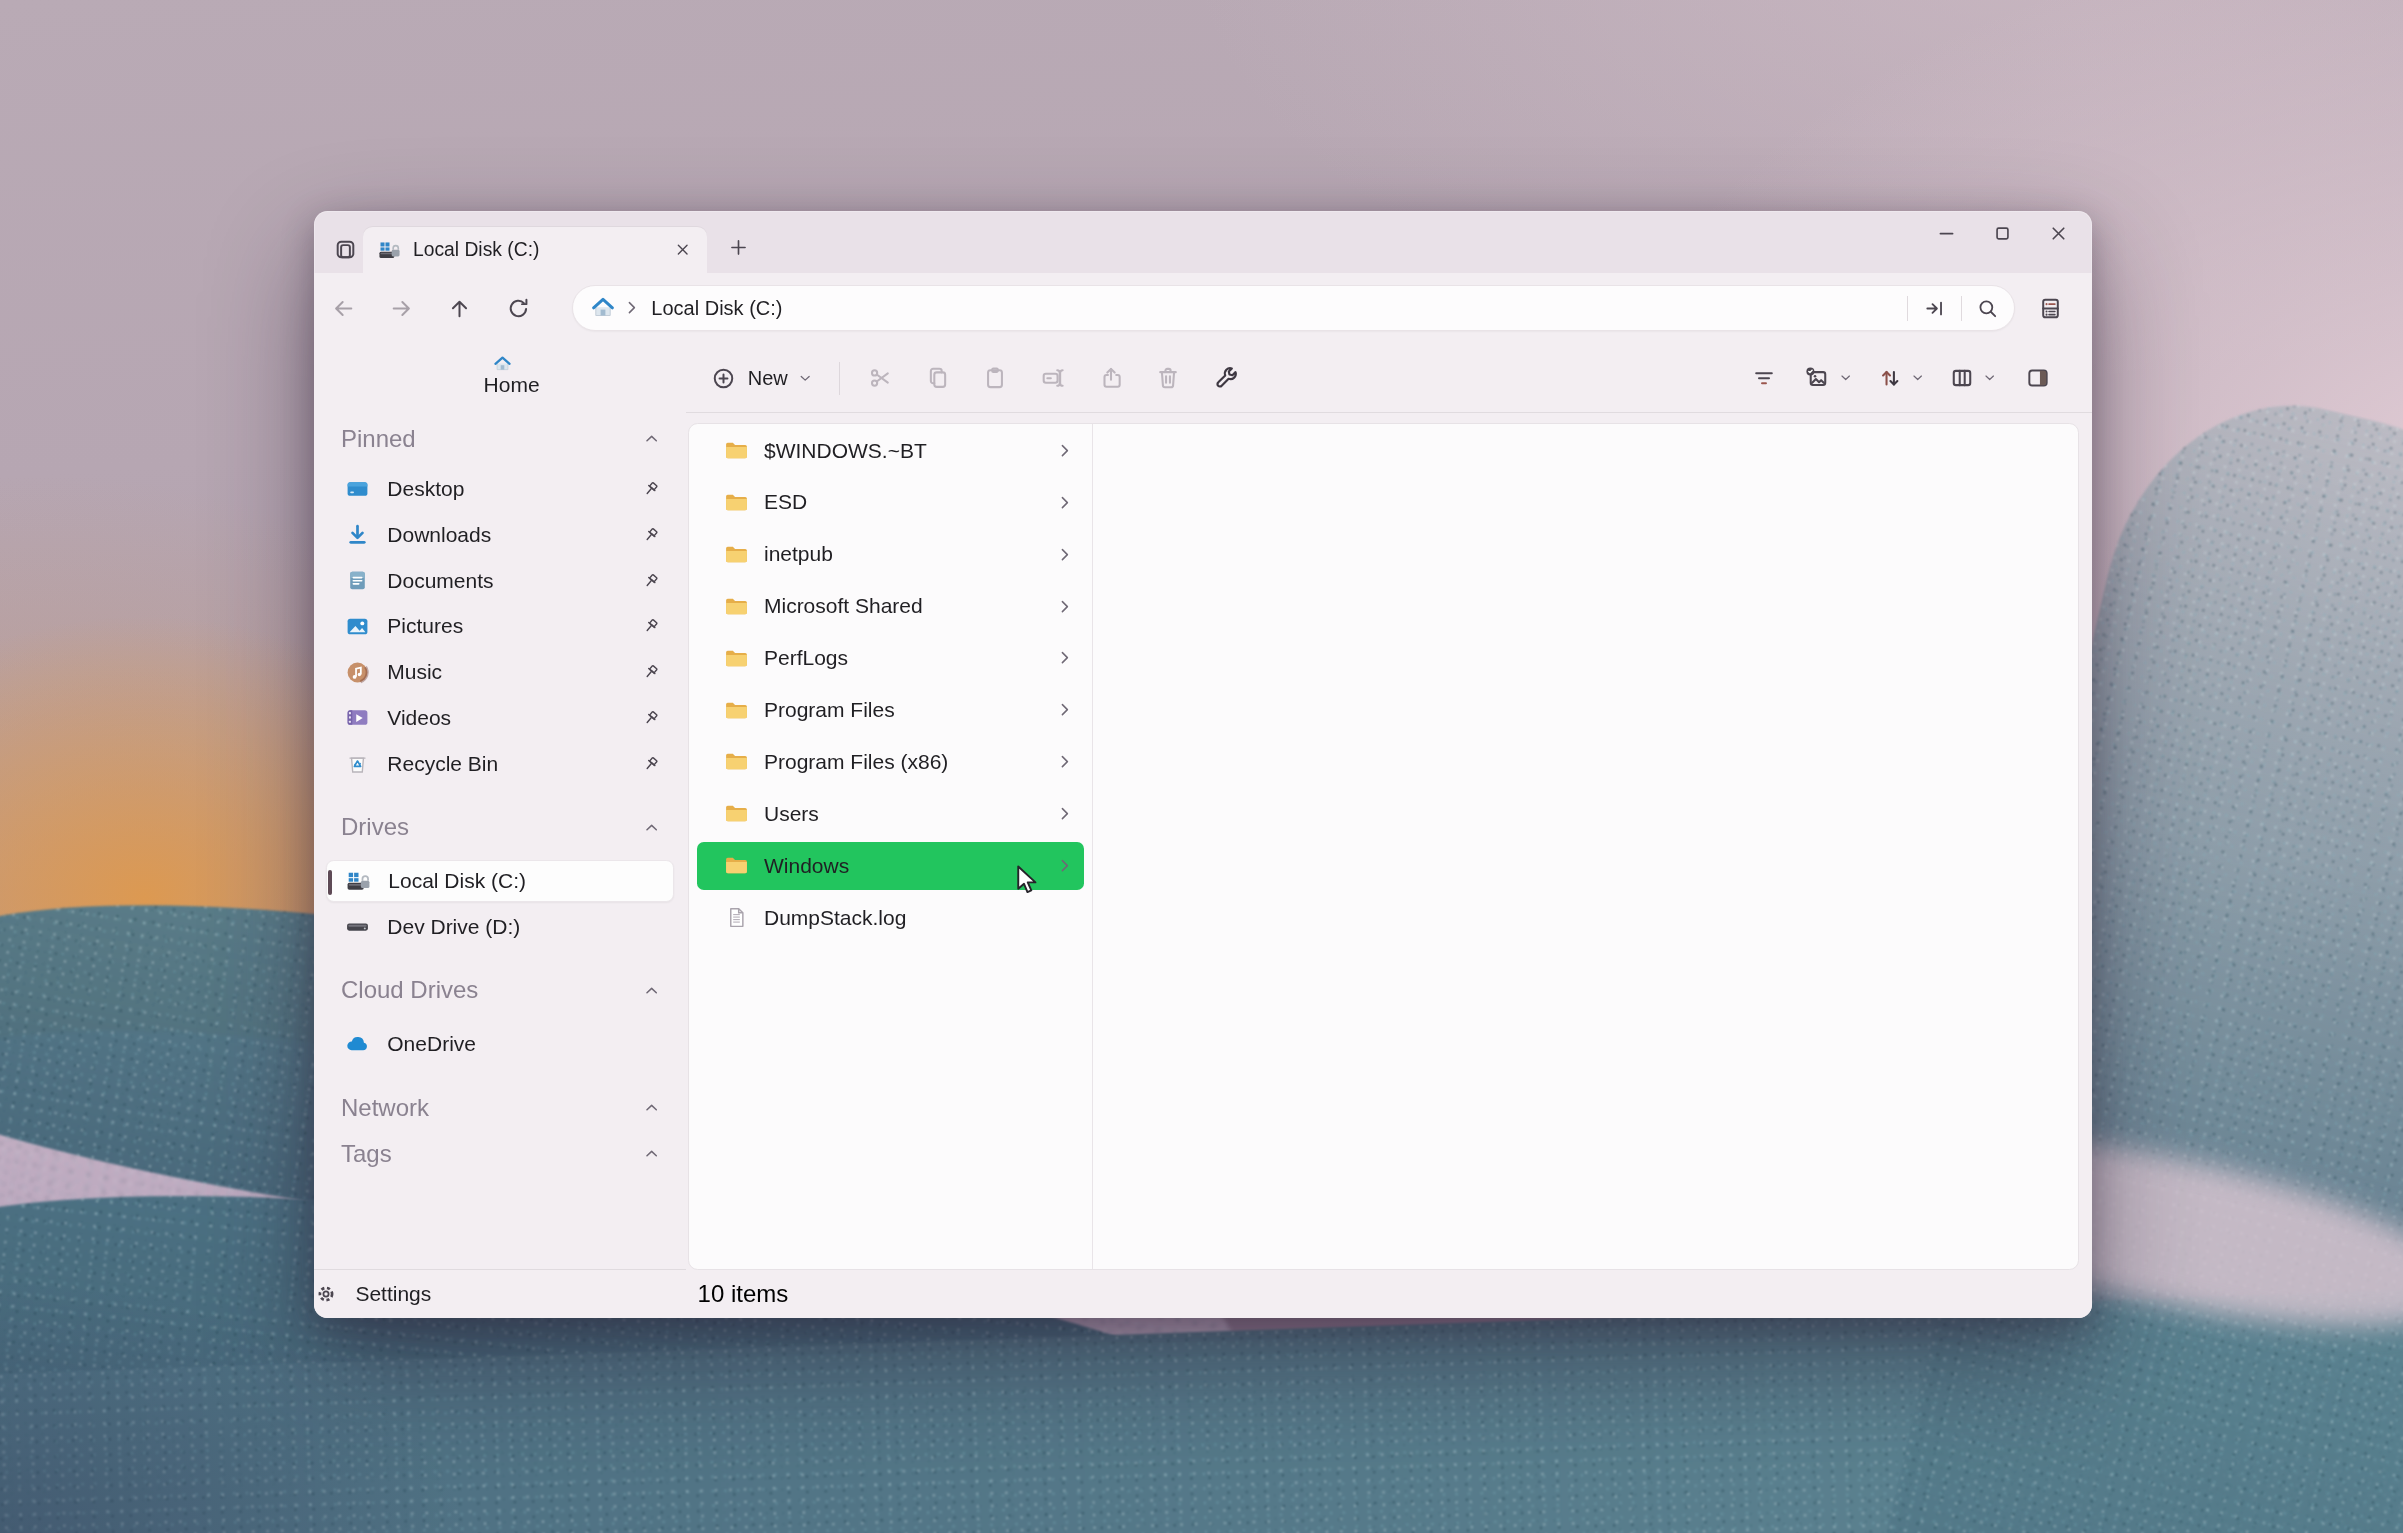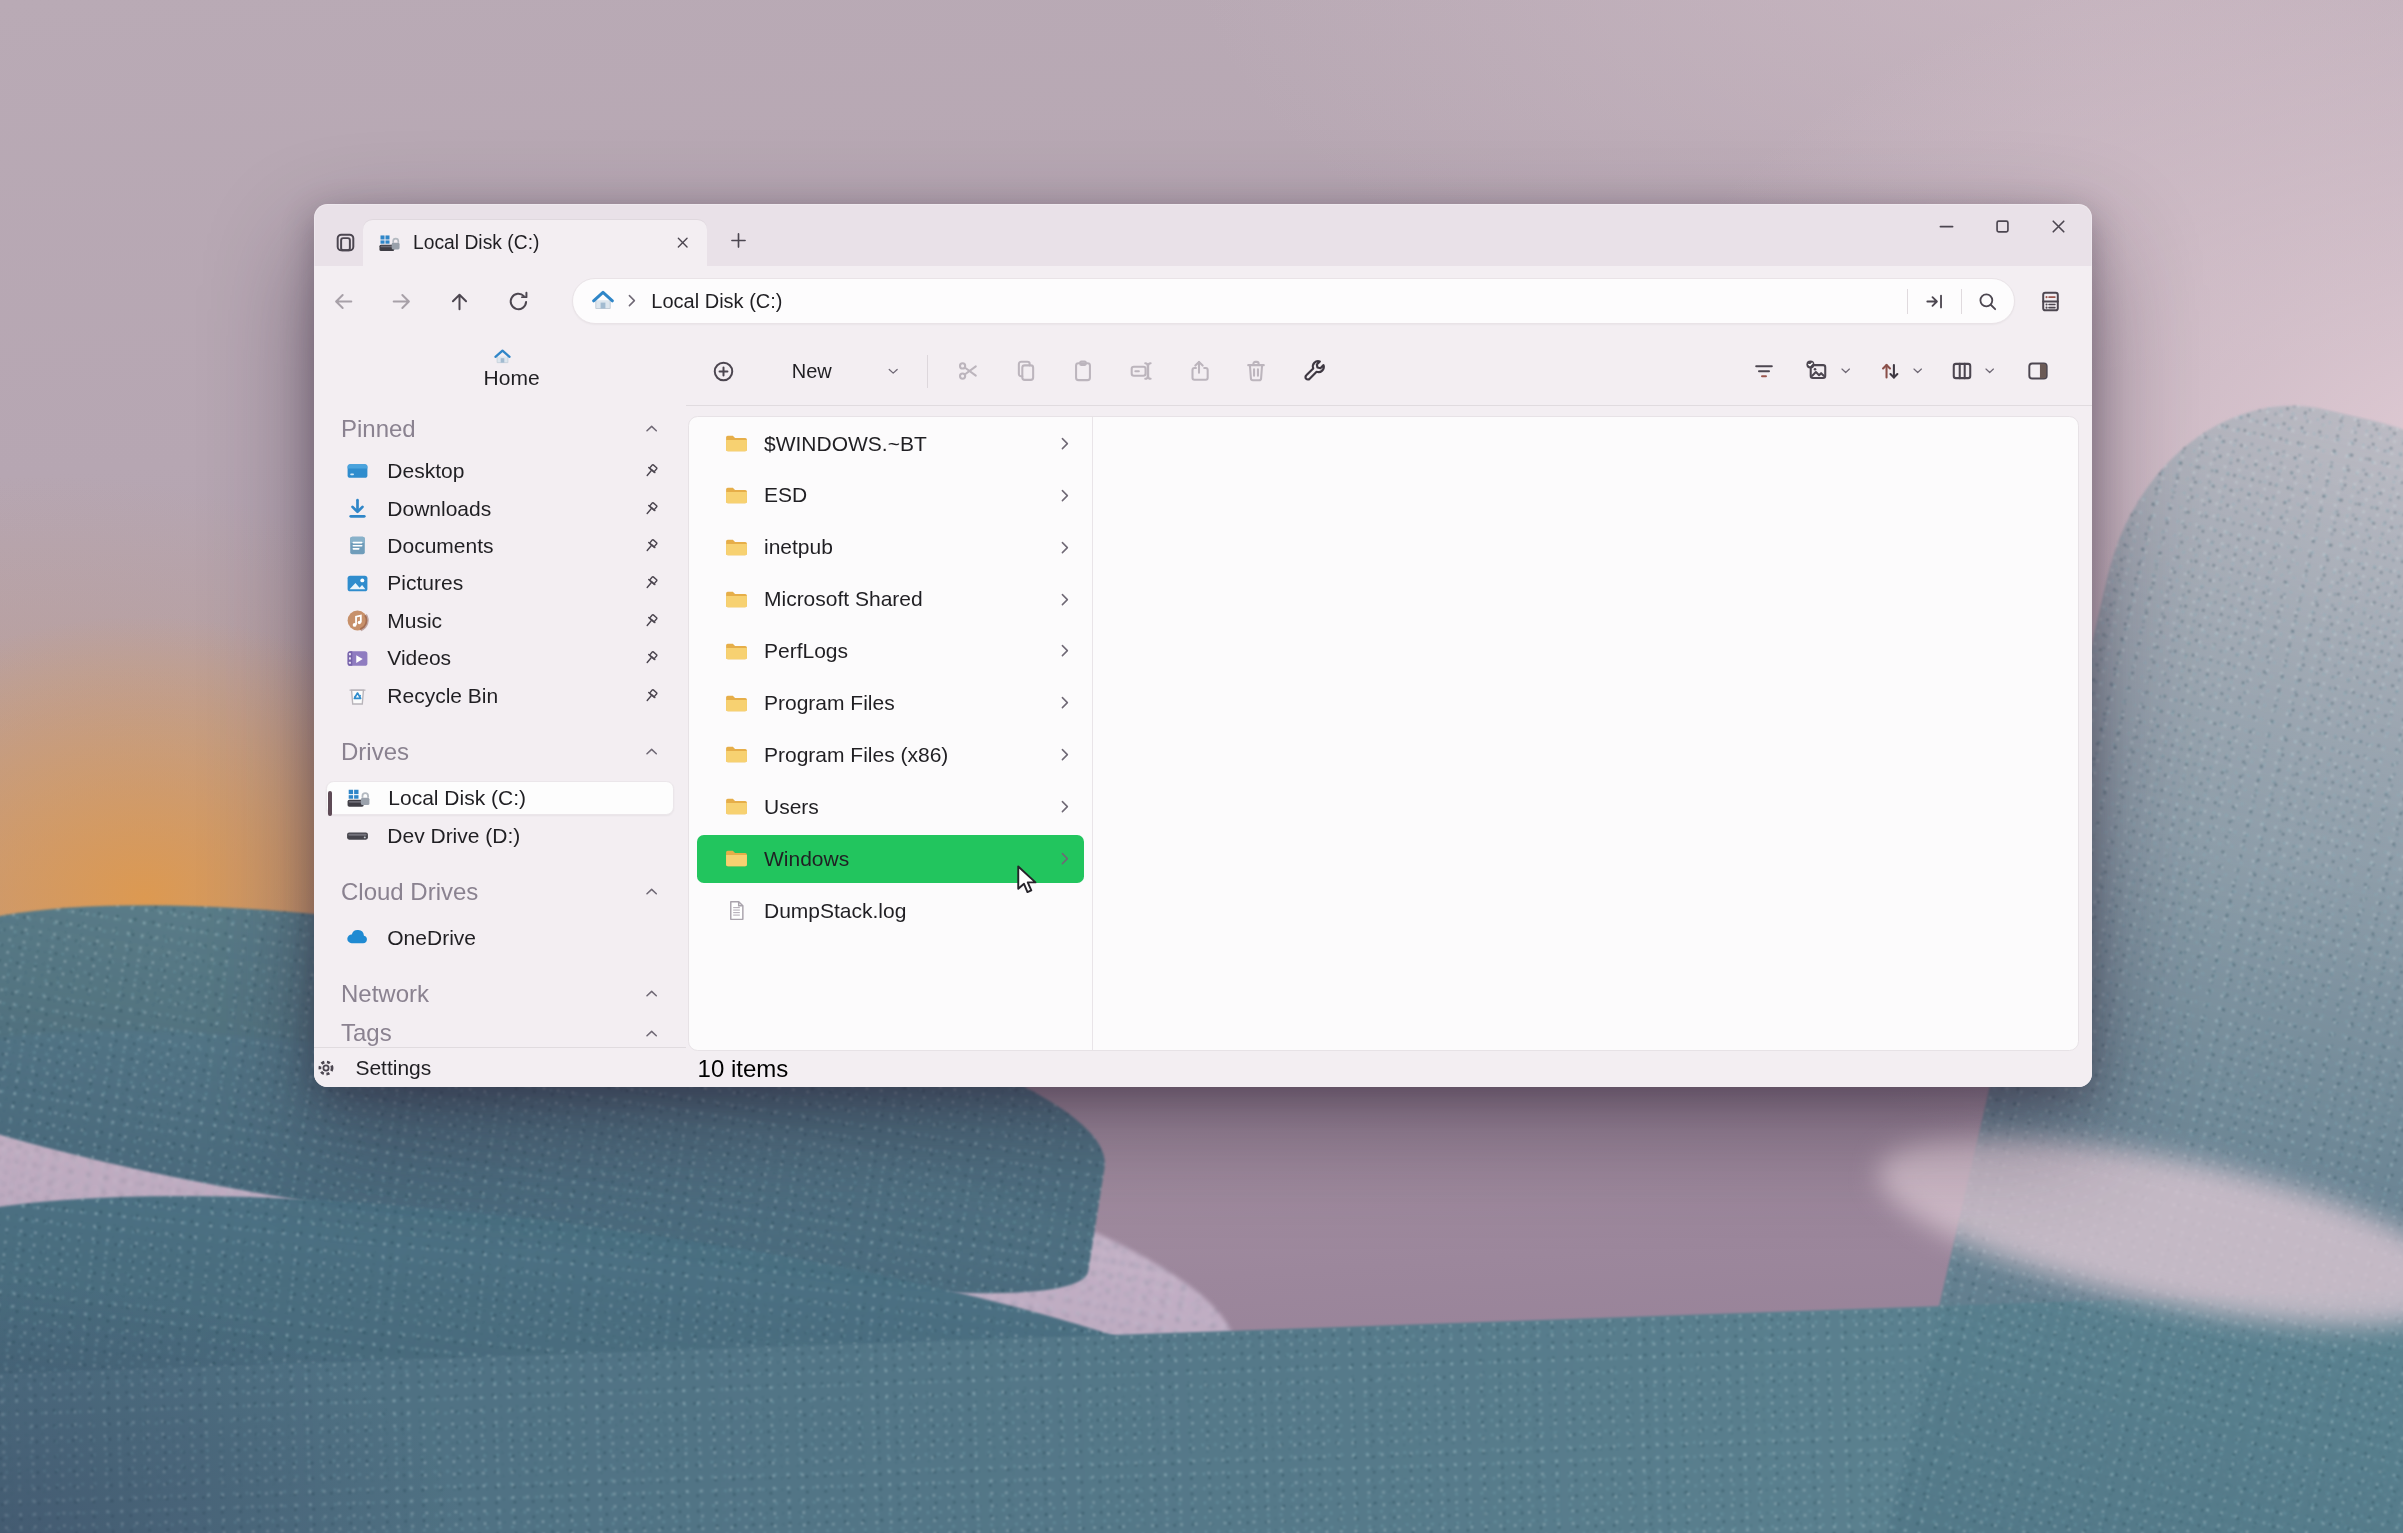--- a/index.html
+++ b/index.html
@@ -38,21 +38,21 @@
     background:linear-gradient(180deg,rgba(74,112,130,.98),rgba(58,88,106,.95));border-radius:40% 60% 0 0/106px 164px 0 0;}
   .wp-bottom{left:-97px;right:-97px;top:1332px;height:406px;transform:rotate(-2deg);
     background:linear-gradient(90deg,#4c6d80,#567a8a 55%,#5f8794);}
   .wp-right{right:-145px;top:415px;width:541px;height:1255px;transform:rotate(13deg);
     background:linear-gradient(180deg,rgba(130,165,172,.35),rgba(95,135,148,.75) 55%,rgba(80,118,134,.9));border-radius:174px 60% 0 0/212px 251px 0 0;}
   .wp-right-streak{position:absolute;right:-68px;top:1159px;width:599px;height:145px;transform:rotate(12deg);
     background:rgba(219,199,210,.8);filter:blur(13.5px);border-radius:50%;}
   .wp-dark-corner{position:absolute;inset:0;background:radial-gradient(676px 406px at 0% 102%,rgba(52,58,86,.4),transparent 70%);}
 
   
-  .window{position:absolute;left:314px;top:204px;width:1778px;height:883px;background:var(--chrome);
+  .window{position:absolute;left:314px;top:211px;width:1778px;height:1107px;background:var(--chrome);
     border-radius:13.5px;box-shadow:0 44px 106px rgba(35,22,44,.45),0 9.7px 33px rgba(35,22,44,.3),0 0 0 1px rgba(255,255,255,.25) inset;
     overflow:hidden;display:flex;flex-direction:column;}
   
   .titlebar{height:62px;flex:0 0 62px;display:flex;align-items:flex-end;position:relative;}
   .tablist-btn{position:absolute;left:11.6px;top:19.3px;width:39px;height:39px;border-radius:7.7px;display:flex;align-items:center;justify-content:center;}
   .tab{margin-left:49px;width:344px;height:46px;background:var(--surface);border-radius:9.7px 9.7px 0 0;
     display:flex;align-items:center;padding:0 9.7px 0 15.4px;box-shadow:0 -1px 0 rgba(0,0,0,.04);}
   .tab-title{font-size:19.3px;margin-left:11.6px;flex:1;white-space:nowrap;overflow:hidden;}
   .tab-close{width:29px;height:29px;border-radius:5.8px;display:flex;align-items:center;justify-content:center;}
   .newtab-btn{width:35px;height:35px;margin:0 0 7.7px 13.5px;border-radius:7.7px;display:flex;align-items:center;justify-content:center;}
@@ -68,21 +68,21 @@
   .addr-div{width:1px;height:25px;background:#e0dade;margin:0 5.8px;}
   .addr-btn{width:41px;height:37px;border-radius:7.7px;display:flex;align-items:center;justify-content:center;}
   .tasks-btn{width:44px;height:44px;margin-left:13.5px;border-radius:7.7px;display:flex;align-items:center;justify-content:center;}
   
   .window-body{flex:1;display:flex;background:var(--surface);min-height:0;}
   .sidebar{width:372px;flex:0 0 372px;display:flex;flex-direction:column;min-height:0;}
   .content-col{flex:1;display:flex;flex-direction:column;min-width:0;}
   
   .toolbar{height:70px;flex:0 0 70px;display:flex;align-items:center;padding:0 25px 0 11.6px;position:relative;}
   .toolbar::after{content:"";position:absolute;left:0;right:0;bottom:0;height:1px;background:var(--divider);}
-  .new-btn{display:flex;align-items:center;height:46px;padding:0 13.5px;border-radius:7.7px;gap:44px;}
+  .new-btn{display:flex;align-items:center;height:46px;padding:0 13.5px;border-radius:7.7px;}
   .new-label{font-size:20px;margin:0 9.7px 0 11.6px;}
   .tb-div{width:1px;height:33px;background:#ddd7dc;margin:0 11.6px;}
   .tb-btn{width:44px;height:44px;margin:0 6.8px;border-radius:7.7px;display:flex;align-items:center;justify-content:center;}
   .tb-right{margin-left:auto;display:flex;align-items:center;}
   .tb-combo{display:flex;align-items:center;height:44px;padding:0 7.7px;margin:0 3.9px;border-radius:7.7px;}
   .stroke{fill:none;stroke:var(--icongray);stroke-width:1.9;stroke-linecap:round;stroke-linejoin:round;}
   .stroke-dis{fill:none;stroke:var(--disabled);stroke-width:1.9;stroke-linecap:round;stroke-linejoin:round;}
   .stroke-dim{fill:none;stroke:#a7a0a8;stroke-width:1.9;stroke-linecap:round;stroke-linejoin:round;}
   
   .sb-item{height:42px;margin:1.9px 11.6px;border-radius:7.7px;display:flex;align-items:center;padding:0 13.5px 0 19.3px;position:relative;}

